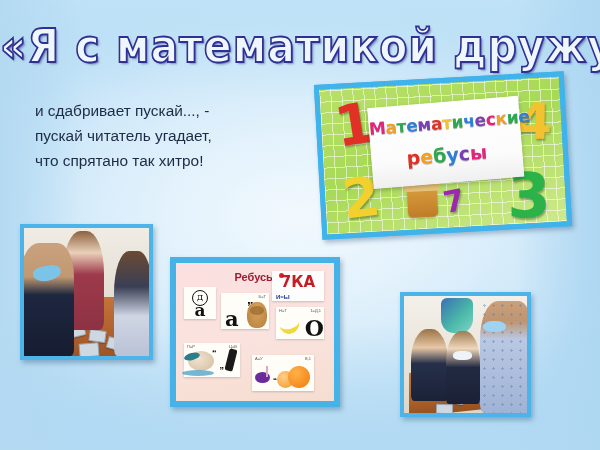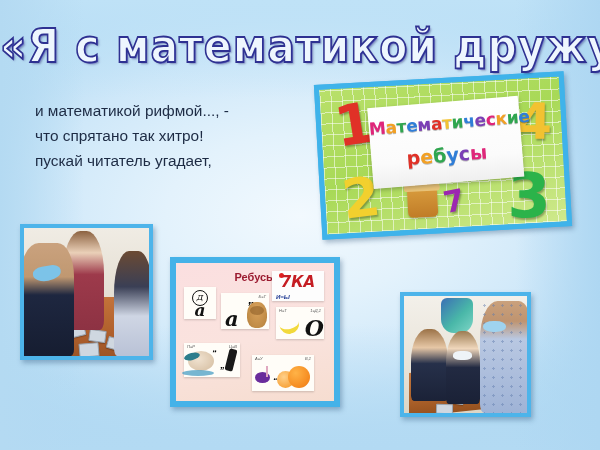--- a/index.html
+++ b/index.html
@@ -104,21 +104,21 @@
   #poster{
     left:170px;top:257px;width:170px;height:150px;
     border:6px solid #45b2e8;z-index:5;
   }
   .poster-bg{position:absolute;inset:0;
     background:linear-gradient(170deg,#fbdfe0 0%,#fae3de 55%,#f6ddd0 100%);}
   .poster-title{
     position:absolute;left:0;top:8px;width:100%;text-align:center;
     font-size:11px;font-weight:700;color:#9b1b30;
   }
-  .tile{position:absolute;background:#fffdf8;box-shadow:0 1px 2px rgba(0,0,0,.18);font-style:italic;}
+  .tile{position:absolute;background:#fffdf8;box-shadow:0 1px 2px rgba(0,0,0,.18);}
   .tile .cap{position:absolute;top:1px;left:3px;font-size:4px;color:#555;}
   .tile .cap.r{left:auto;right:3px;}
   .tile .big{
     position:absolute;left:0;bottom:0;width:100%;text-align:center;
     font-family:"DejaVu Serif","Liberation Serif",serif;font-weight:700;color:#111;
   }
   #t1{left:8px;top:24px;width:32px;height:32px;}
   #t1 .circ{position:absolute;left:8px;top:3px;width:14px;height:14px;border:1.3px solid #111;border-radius:50%;
             font-size:8px;text-align:center;line-height:14px;font-family:"DejaVu Serif",serif;}
   #t1 .big{font-size:17px;bottom:-1px;}
@@ -212,23 +212,23 @@
 </head>
 <body>
 
 <div class="slide">
 
   <div class="title">
     <span class="txt">«Я с математикой дружу»</span>
   </div>
 
   <div class="poem">
-    <div>и математикой рифмой..., -</div>
+    <div>и сдабривает пускай..., -</div>
+    <div>пускай читатель угадает,</div>
     <div>что спрятано так хитро!</div>
-    <div>пускай читатель угадает,</div>
   </div>
 
   <div class="frame" id="book">
     <div class="inner">
       <div class="book-bg"></div>
       <div class="num" id="n1">1</div>
       <div class="num" id="n4">4</div>
       <div class="num" id="n2">2</div>
       <div class="num" id="n3">3</div>
       <div class="num" id="n7">7</div>

